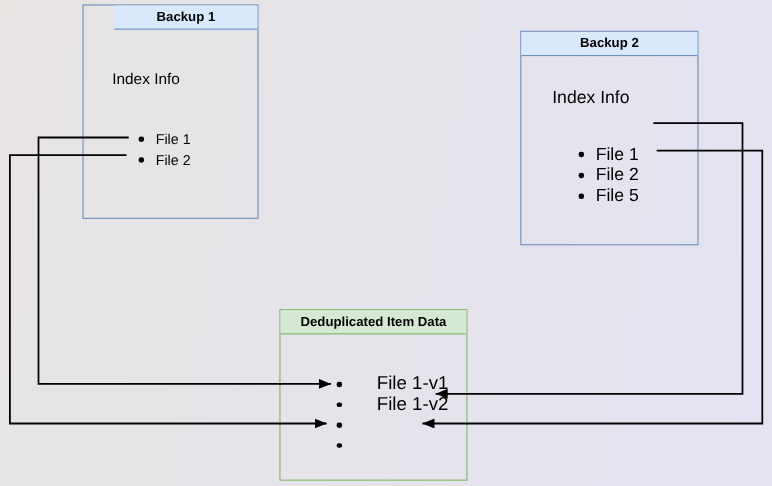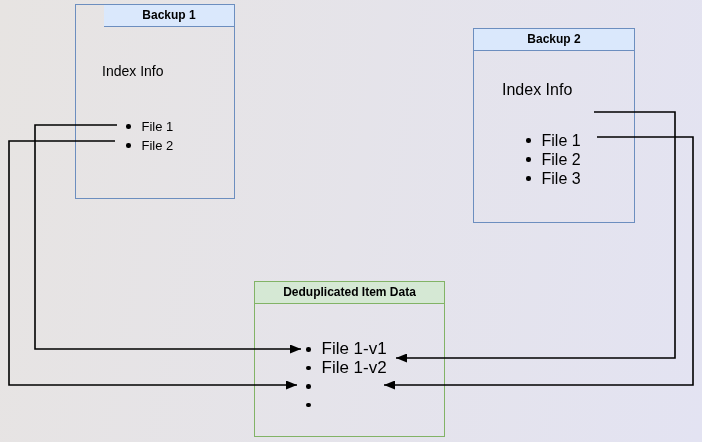--- a/index.html
+++ b/index.html
@@ -32,21 +32,21 @@
   .label-14 { font-size:14px; }
   .label-16 { font-size:16px; }
   .diagram-list { position:absolute; }
   .list-item { display:flex; align-items:center; white-space:nowrap; }
   .bullet-dot {
     width:4.5px; height:4.5px; border-radius:50%;
     background:#000; margin-right:11px; flex:none;
   }
   .list-b1    .list-item { height:19px;   font-size:13px; }
   .list-b2    .list-item { height:19px;   font-size:16px; }
-  .list-dedup .list-item { height:18.5px; font-size:17px; }
+  .list-dedup .list-item { height:18.5px; font-size:17px;gap:21px; }
   svg.edges {
     position:absolute; left:0; top:0;
     width:702px; height:442px;
     pointer-events:none;
   }
   svg.edges polyline {
     fill:none;
     stroke:var(--line-color);
     stroke-width:1.6px;
   }
@@ -80,26 +80,26 @@
     <div class="list-item">
         <span class="bullet-dot"></span>
         <span>File 1</span>
       </div>
         <div class="list-item">
         <span class="bullet-dot"></span>
         <span>File 2</span>
       </div>
         <div class="list-item">
         <span class="bullet-dot"></span>
-        <span>File 3</span>
+        <span>File 5</span>
       </div>
       </div>
   </div>
 
-  <div class="node green" style="left:254px; top:281px; width:191px; height:156px;">
+  <div class="node green" style="left:254px; top:281px; width:171px; height:156px;">
     <div class="node-header">Deduplicated Item Data</div>
     <div class="diagram-list list-dedup" style="left:51px; top:58px;">
 
     <div class="list-item">
         <span class="bullet-dot"></span>
         <span>File 1-v1</span>
       </div>
         <div class="list-item">
         <span class="bullet-dot"></span>
         <span>File 1-v2</span>

